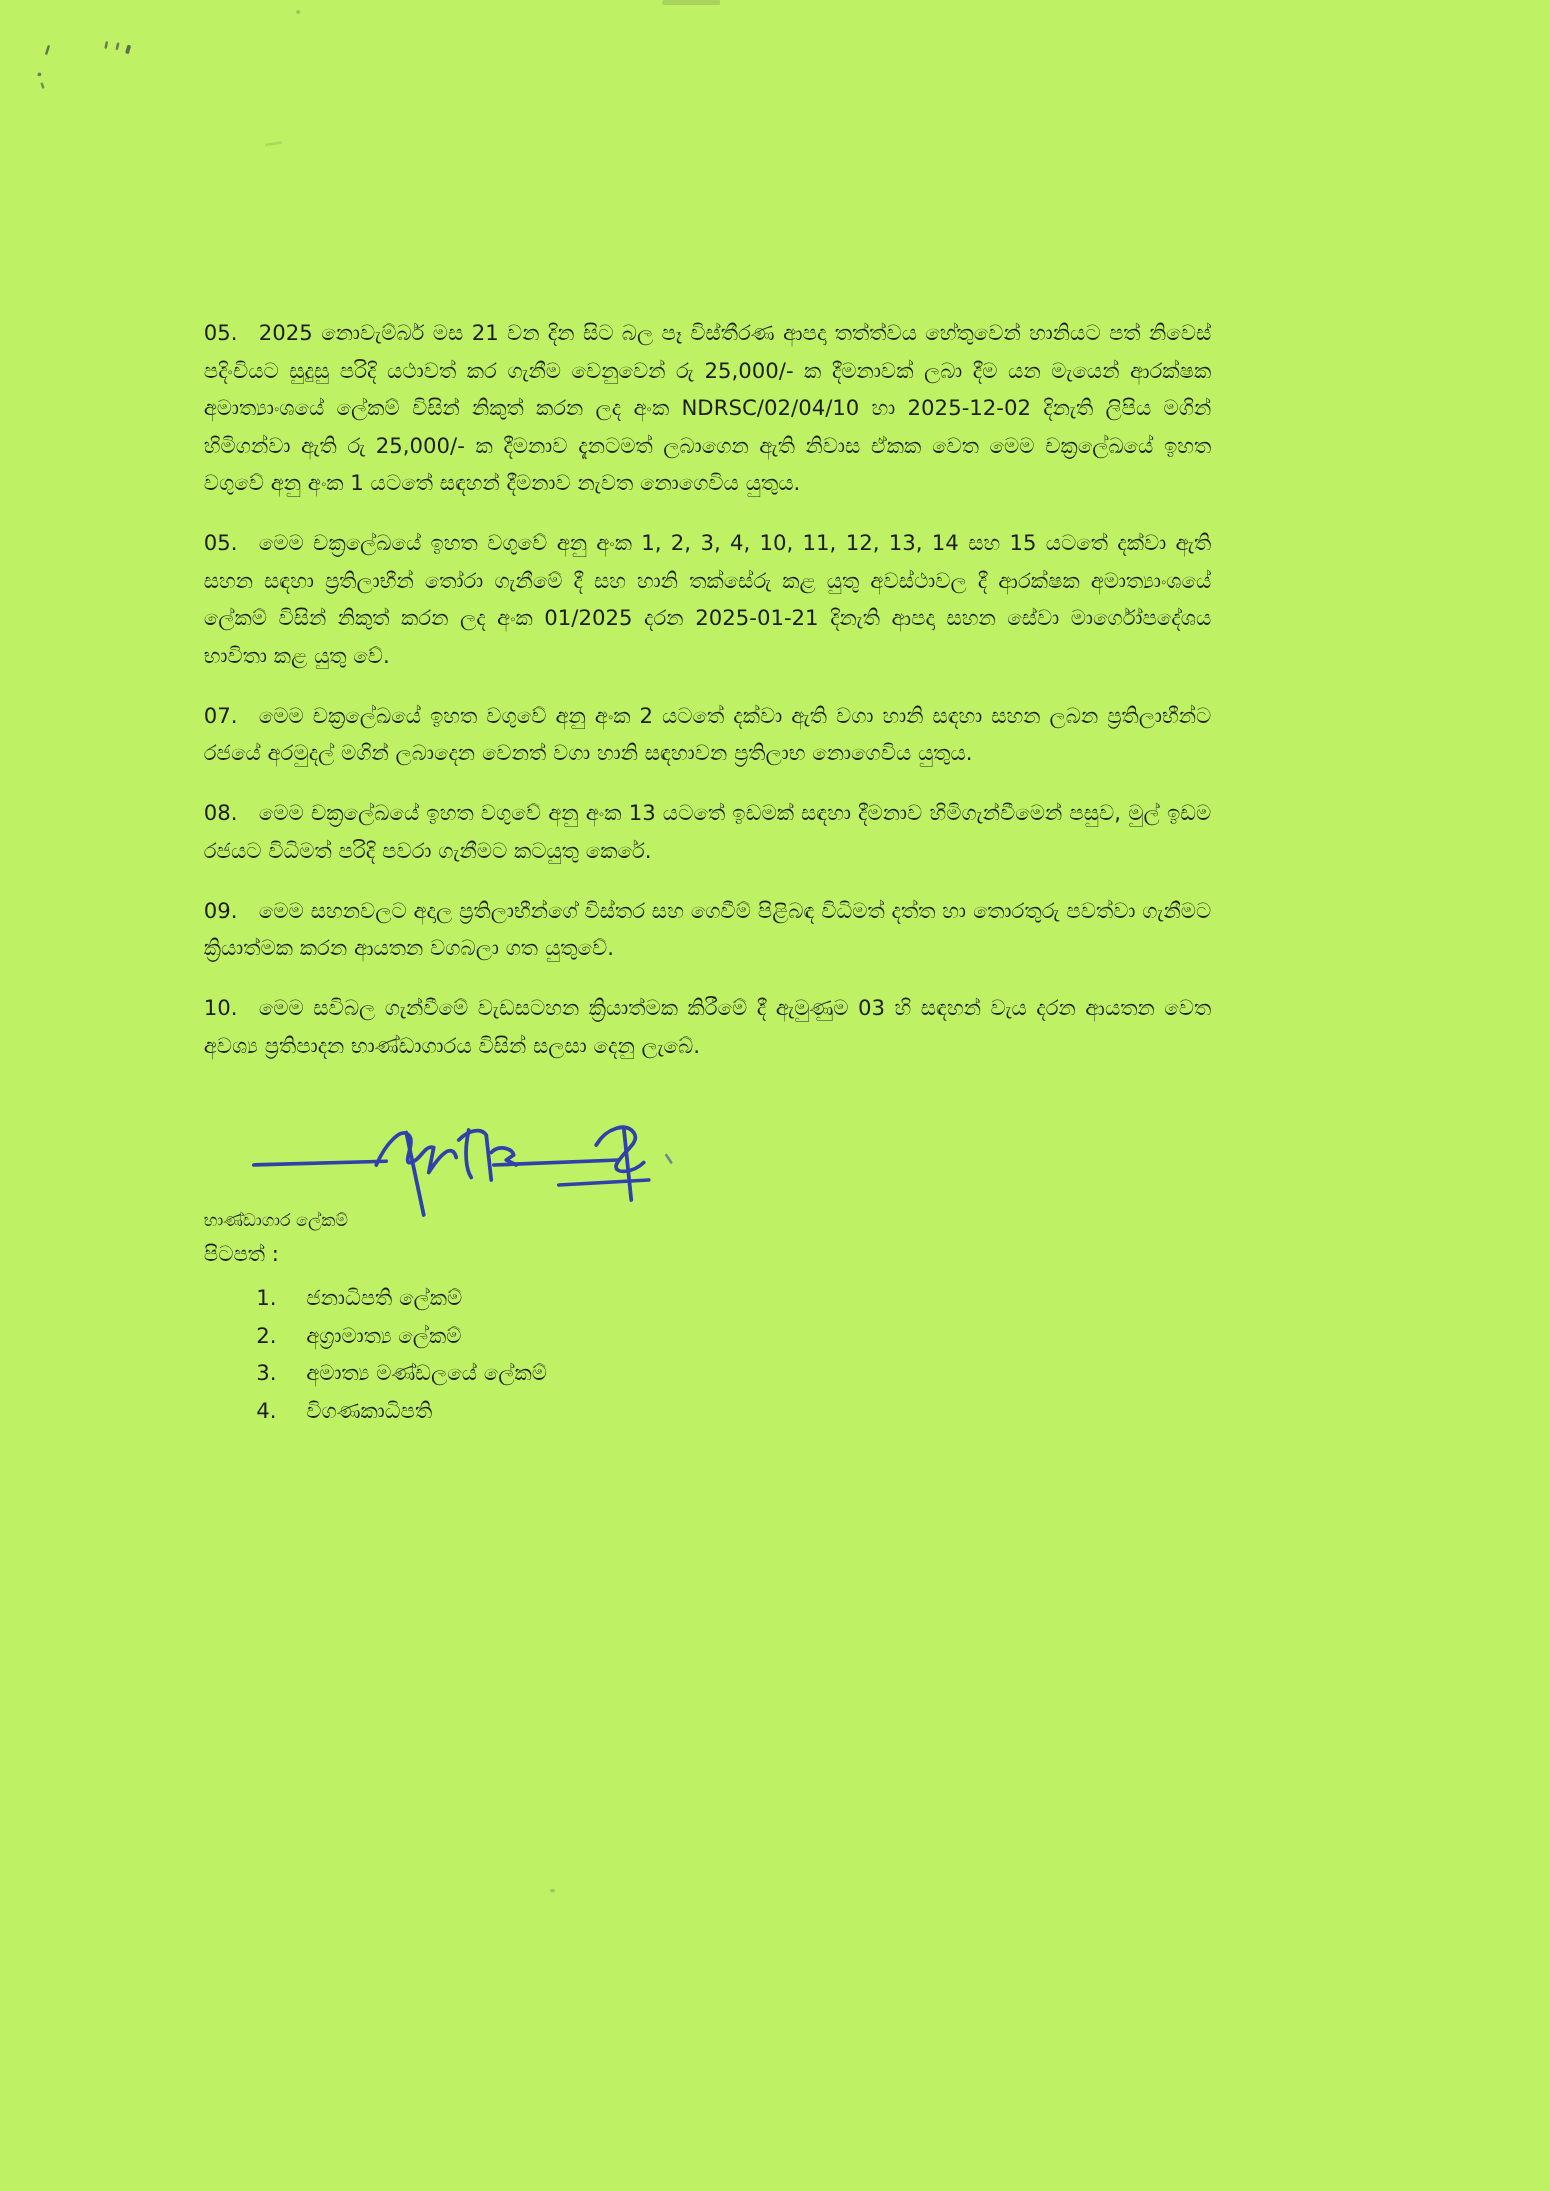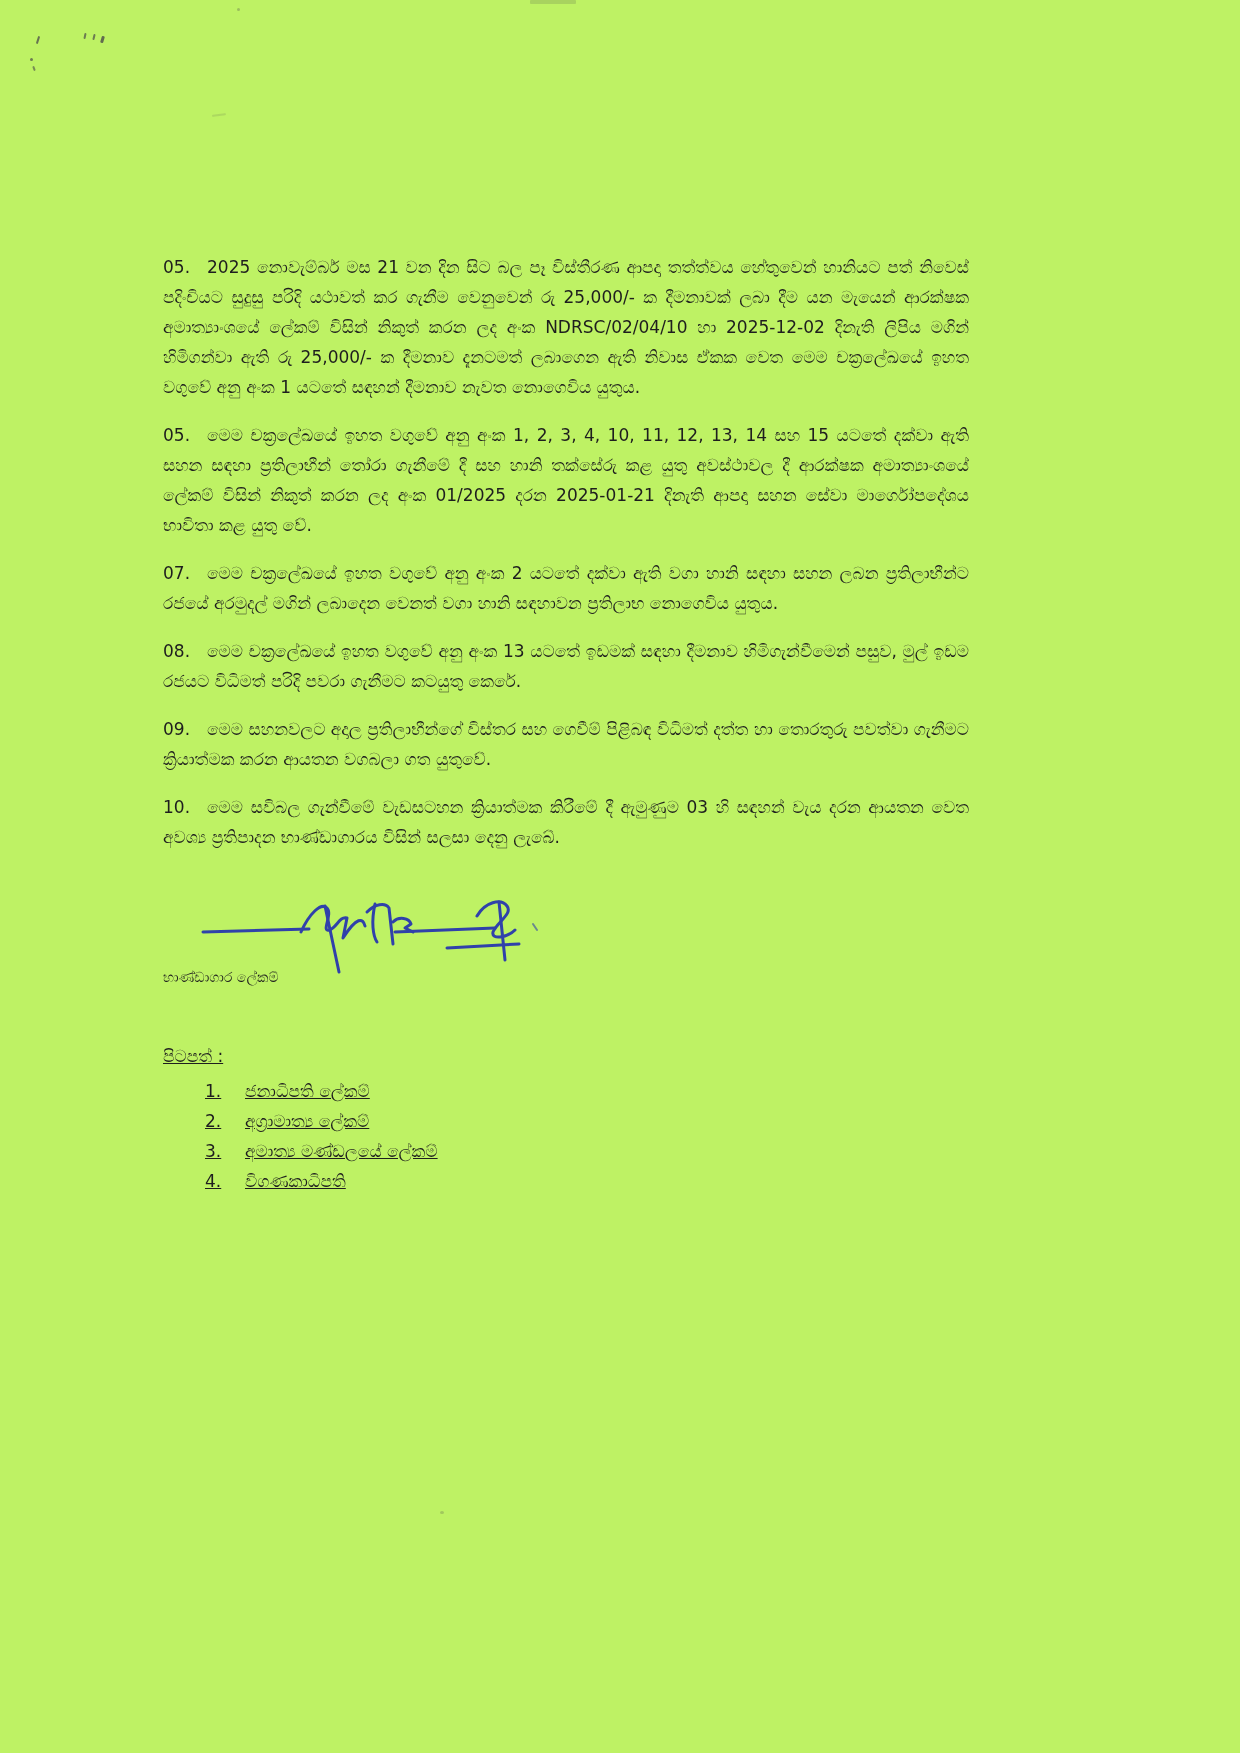--- a/index.html
+++ b/index.html
@@ -37,22 +37,20 @@
   .sig-name{
     font-size:19px;
     font-weight:bold;
     line-height:28px;
   }
   .sig-title{
     font-size:14px;
     line-height:26px;
   }
   .copies{
-    margin-top:52px;
-    text-decoration:underline;
   }
   .copies-heading{
     font-size:17px;
     line-height:28px;
     margin-bottom:6px;
   }
   .copy-row{
     display:flex;
     font-size:17px;
     line-height:30px;

